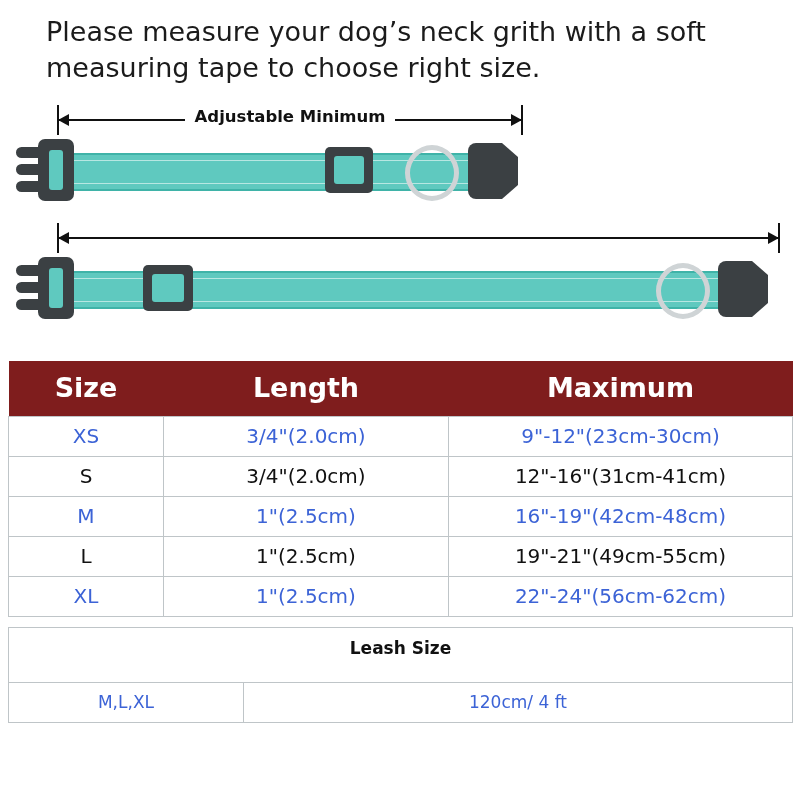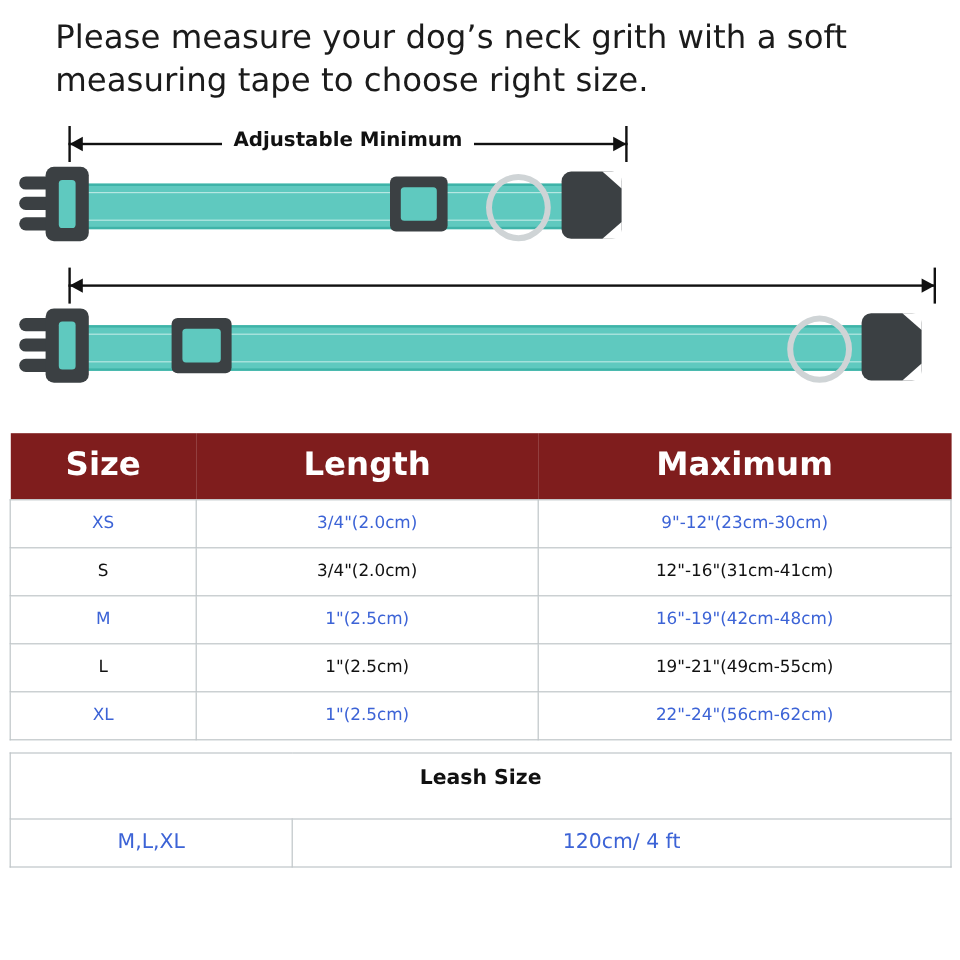--- a/index.html
+++ b/index.html
@@ -203,21 +203,21 @@
     color: #ffffff;
     font-size: 27px;
     font-weight: bold;
     padding: 11px 0 13px 0;
     text-align: center;
     border: none;
   }
   tbody td {
     border: 1px solid #bfc5c8;
     text-align: center;
-    font-size: 14px;
+    font-size: 20px;
     padding: 5px 0 6px 0;
     height: 28px;
   }
   tr.alt td { color: #3c63d6; }
   tr.norm td { color: #111; }
 
   .leash-title-row td {
     font-size: 16.5px;
     font-weight: bold;
     color: #111;

